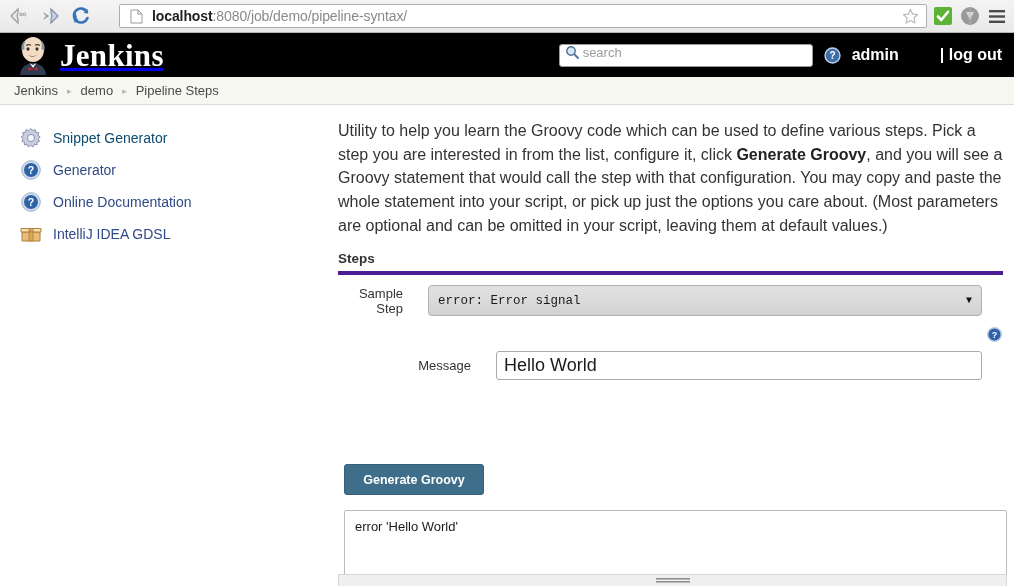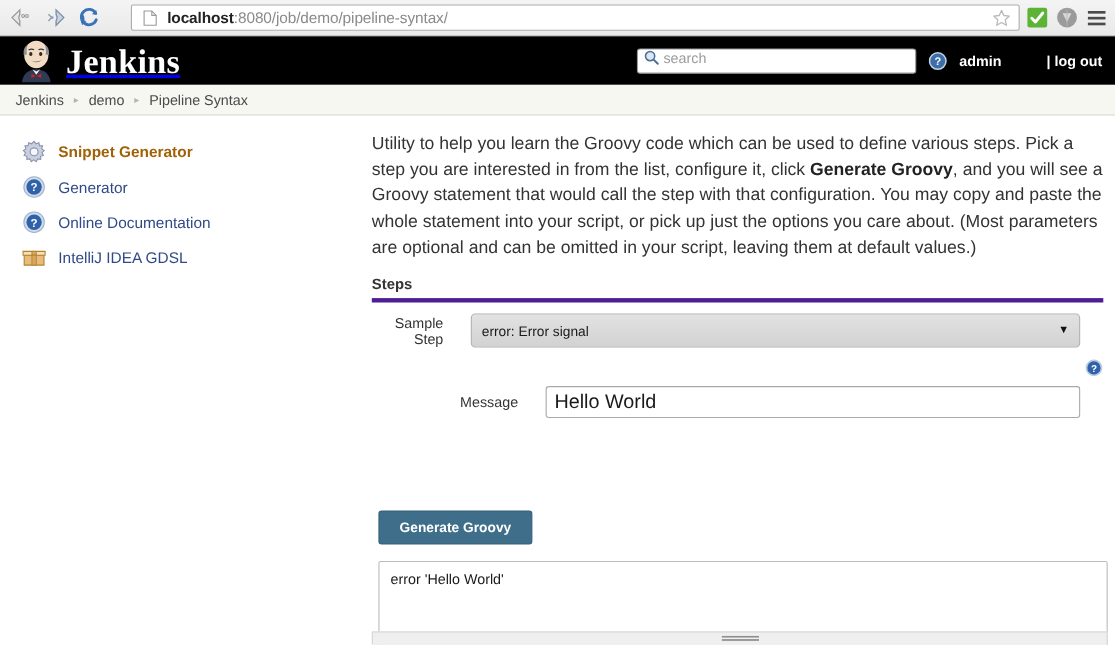--- a/index.html
+++ b/index.html
@@ -77,21 +77,21 @@
   #search-box {
     width: 254px; height: 23px;
     background: #fff;
     border: 1px solid #999;
     border-radius: 3px;
     display: flex; 
     padding: 0 5px; gap: 4px;
   }
   #search-placeholder { font-size: 13px; color: #9b9b9b; }
   .user-link {
-    color: #fff; font-size: 13px; font-weight: bold;
+    color: #fff; font-size: 16px; font-weight: bold;
     text-decoration: none; white-space: nowrap;
   }
   #logout-link { margin-left: 2px; padding-left: 28px; }
 
   
   #breadcrumb-bar {
     height: 28px;
     background: #f7f7f2;
     border-bottom: 1px solid #dcdcd4;
     display: flex;
@@ -109,21 +109,21 @@
   #page { display: flex; height: 514px; }
   #sidebar { width: 332px; flex: 0 0 332px; padding-top: 17px; }
   .side-item {
     display: flex; align-items: center;
     gap: 10px;
     padding: 5px 0 5px 19px;
     height: 32px;
     text-decoration: none;
   }
   .side-label { font-size: 14px; color: #2f4a87; }
-  .side-item.active .side-label { font-weight: bold; color: #a16207; }
+  .side-item.active .side-label { font-weight: normal; color: #0c4a6e; }
   .side-icon { width: 24px; height: 24px; flex: 0 0 24px;
     display: flex; align-items: center; justify-content: center; }
 
   #main { flex: 1 1 auto; padding: 14px 14px 0 6px; position: relative; }
 
   #intro {
     font-size: 16px;
     color: #333;
     line-height: 1.48;
     margin: 0 0 14px 0;
@@ -161,20 +161,21 @@
     height: 31px;
     background: linear-gradient(to bottom, #e2e2e2 0%, #d2d2d2 100%);
     border: 1px solid #b0b0b0;
     border-radius: 4px;
     display: flex;
     align-items: center;
     padding: 4px 9px;
     font-size: 12.5px;
     color: #1a1a1a;
     max-width: 554px;
+    font-family: Liberation Mono, monospace;
   }
   #select-arrow { margin-left: auto; font-size: 10px; color: #111; }
 
   #help-row {
     display: flex; justify-content: flex-end;
     max-width: 665px;
     margin: 10px 0 8px 0;
   }
 
   #message-input {
@@ -352,21 +353,21 @@
     <a class="user-link" href="#">admin</a>
     <a class="user-link" id="logout-link" href="#">| log out</a>
   </div>
 </div>
 
 <div id="breadcrumb-bar">
   <a class="crumb" href="#">Jenkins</a>
   <span class="crumb-sep">▸</span>
   <a class="crumb" href="#">demo</a>
   <span class="crumb-sep">▸</span>
-  <a class="crumb" href="#">Pipeline Syntax</a>
+  <a class="crumb" href="#">Pipeline Steps</a>
 </div>
 
 <div id="page">
 
   <div id="sidebar">
 
 
     <a class="side-item active" href="#">
       <span class="side-icon">
         <svg width="22" height="22" viewBox="0 0 22 22">

